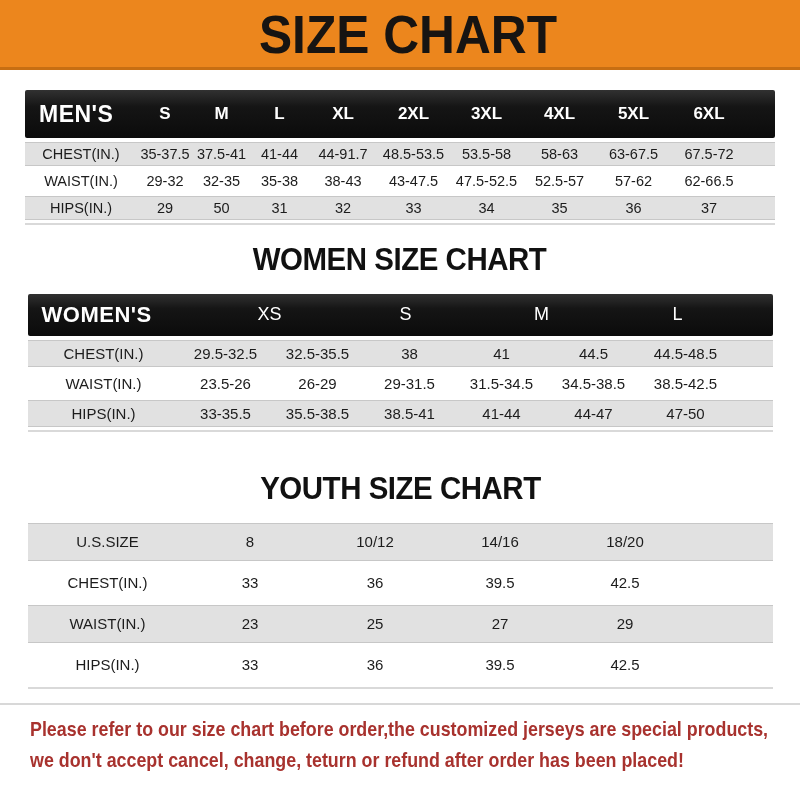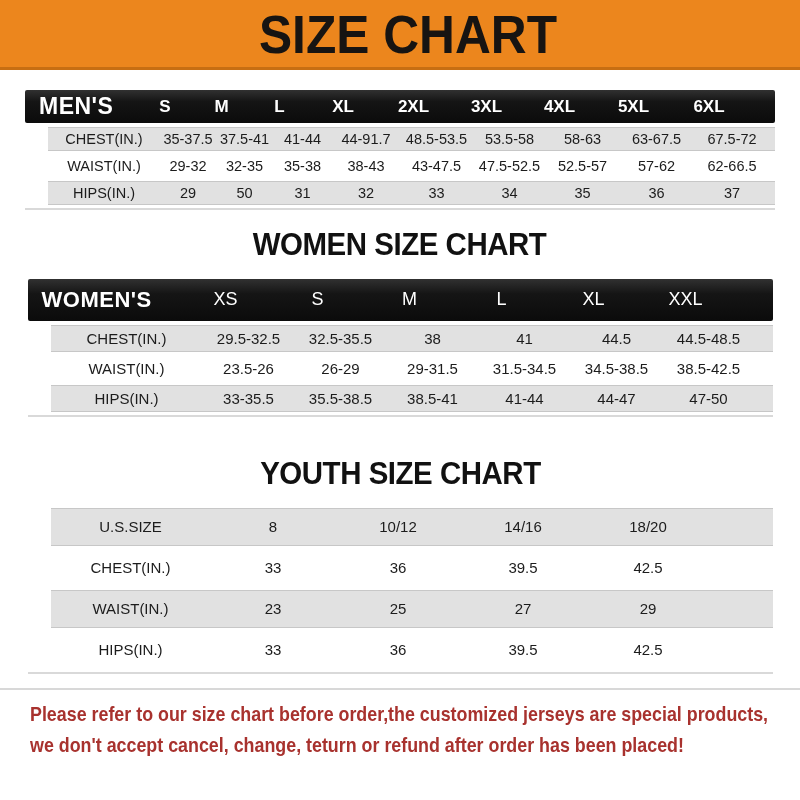--- a/index.html
+++ b/index.html
@@ -40,31 +40,31 @@
   .s-men  .table{width:750px;margin-top:20px;}
   .s-women .table{width:745px;margin-top:16px;}
   .s-youth .table{width:745px;margin-top:16px;}
   .table::after{content:'';display:block;height:2px;background:#d9d9d9;margin-top:3px;}
   
   .bar{
     display:grid;grid-template-columns:var(--cols);align-items:center;
     background:linear-gradient(#313131,var(--bar-bg) 35%,#0b0b0b);
     color:#fff;border-radius:2px;
   }
-  .s-men  .bar{height:33px;font-size:17px;font-weight:600;margin-top:16px;}
-  .s-women .bar{height:42px;font-size:18px;font-weight:500;}
+  .s-men  .bar{height:48px;font-size:17px;font-weight:600;margin-top:16px;}
+  .s-women .bar{height:42px;font-size:18px;font-weight:500;gap:44px;}
   .s-youth .bar{height:42px;font-size:17px;font-weight:500;}
   .bar-label{padding-left:14px;font-weight:800;letter-spacing:.5px;}
   .s-men  .bar-label{font-size:23px;}
   .s-women .bar-label{font-size:22px;}
   .s-youth .bar-label{font-size:22px;letter-spacing:1.5px;}
   .bar-col{text-align:center;}
   
   .rows{margin-top:4px;display:flex;flex-direction:column;gap:3px;}
-  .grid-row{display:grid;grid-template-columns:var(--cols);align-items:center;margin-left:23px;}
+  .grid-row{display:grid;grid-template-columns:var(--cols);align-items:center;}
   .grid-row.alt{background:var(--row-alt);border-top:1px solid #c7c7c7;border-bottom:1px solid #c7c7c7;}
   .s-men  .grid-row{height:24px;font-size:14.5px;}
   .s-women .grid-row{height:27px;font-size:15px;}
   .s-youth .grid-row{height:38px;font-size:15px;}
   .row-label,.cell{text-align:center;white-space:nowrap;}
   
   .footer{
     margin:14px 0 0 0;padding:8px 0 0 30px;
     border-top:2px solid #d8d8d8;
   }

